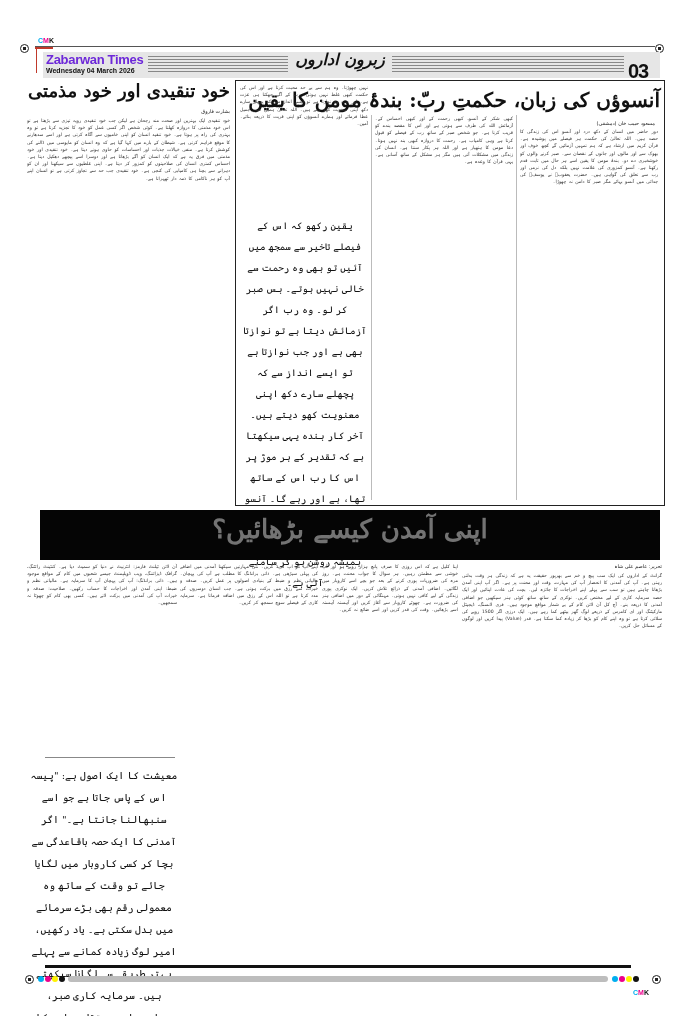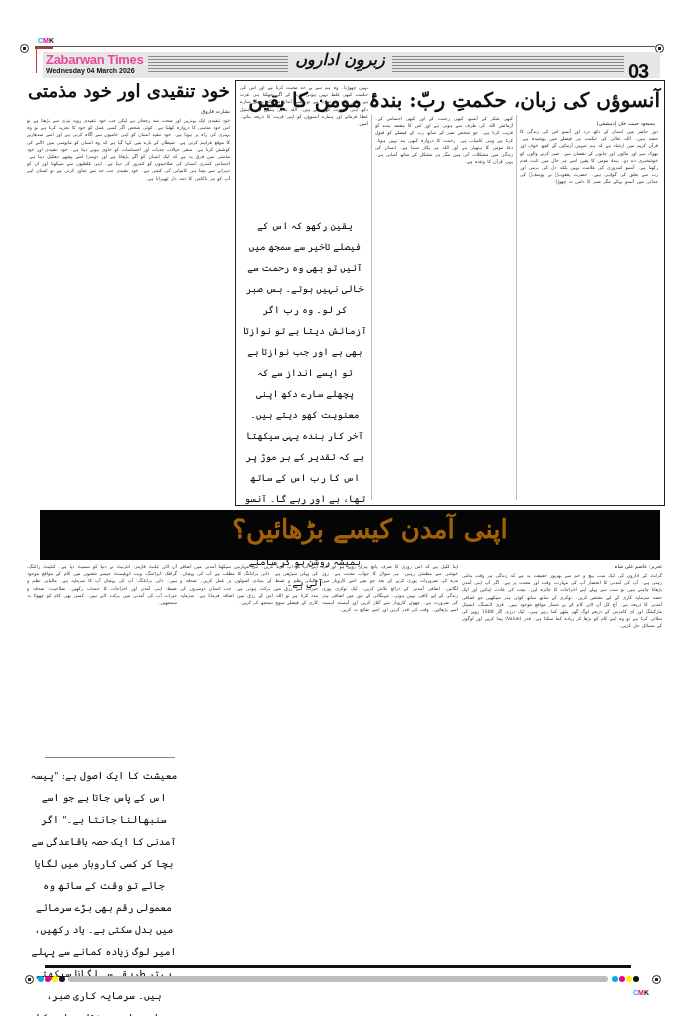--- a/index.html
+++ b/index.html
@@ -5,33 +5,33 @@
   html,body{margin:0;padding:0;background:#fff;}
   body{width:680px;height:1016px;position:relative;overflow:hidden;font-family:"DejaVu Sans",sans-serif;color:#111;}
   .abs{position:absolute;}
   .reg{width:7px;height:7px;border:1px solid #222;border-radius:50%;background:radial-gradient(circle,#222 30%,#fff 32%);}
   .cmyk{font:bold 7px "Liberation Sans",sans-serif;letter-spacing:0;}
   .cmyk .c{color:#00aeef}.cmyk .m{color:#ec008c}.cmyk .k{color:#111}
   .topline{left:35px;top:46px;width:620px;height:1px;background:#555;}
   .redmark{left:35px;top:47px;width:18px;height:2px;background:#c0392b;}
   .redvert{left:36px;top:47px;width:1px;height:26px;background:#c0392b;}
   .masthead{left:43px;top:52px;width:617px;height:26px;background:#e6e6e6;}
-  .mast-title{left:46px;top:52px;font:bold 13px "Liberation Sans",sans-serif;letter-spacing:-0.3px;color:#ec4899;}
+  .mast-title{left:46px;top:52px;font:bold 13px "Liberation Sans",sans-serif;letter-spacing:-0.3px;color:#6d28d9;}
   .mast-date{left:46px;top:67px;font:bold 7px "Liberation Sans",sans-serif;color:#111;}
   .stripes{height:16px;background:repeating-linear-gradient(#888 0 1px,transparent 1px 3px);}
   .mast-urdu{left:290px;top:50px;width:100px;text-align:center;font:bold 16px "DejaVu Serif",serif;font-style:italic;direction:rtl;}
   .pagenum{left:628px;top:60px;font:bold 20px "Liberation Sans",sans-serif;letter-spacing:-1px;}
   .body-text{font:4.6px/7.2px "DejaVu Sans",sans-serif;color:#333;direction:rtl;text-align:justify;overflow:hidden;word-spacing:1px;}
   .headline{font:bold 17px "DejaVu Serif",serif;direction:rtl;text-align:left;white-space:nowrap;}
   .byline{font:5px "DejaVu Sans",sans-serif;direction:rtl;text-align:right;color:#222;}
   .pull{font:9.5px/21px "DejaVu Serif",serif;direction:rtl;text-align:center;color:#111;}
   .box{border:1px solid #222;}
   .vrule{width:1px;background:#bbb;}
   .banner{left:40px;top:510px;width:620px;height:50px;background:#050505;}
-  .banner-text{left:40px;top:514px;width:620px;text-align:center;color:#a16207;font:bold 26px "DejaVu Serif",serif;direction:rtl;margin-left:20px;}
+  .banner-text{left:40px;top:514px;width:620px;text-align:center;color:#737373;font:bold 26px "DejaVu Serif",serif;direction:rtl;}
   .bottom-rule{left:45px;top:965px;width:586px;height:3px;background:#111;}
   .graybar{left:68px;top:976px;width:540px;height:6px;background:#bdbdbd;border-radius:3px;}
   .dot{width:6px;height:6px;border-radius:50%;}
 </style>
 </head>
 <body>
 
 <div class="abs reg" style="left:20px;top:44px;"></div>
 <div class="abs reg" style="left:655px;top:44px;"></div>
 <div class="abs cmyk" style="left:38px;top:37px;">

